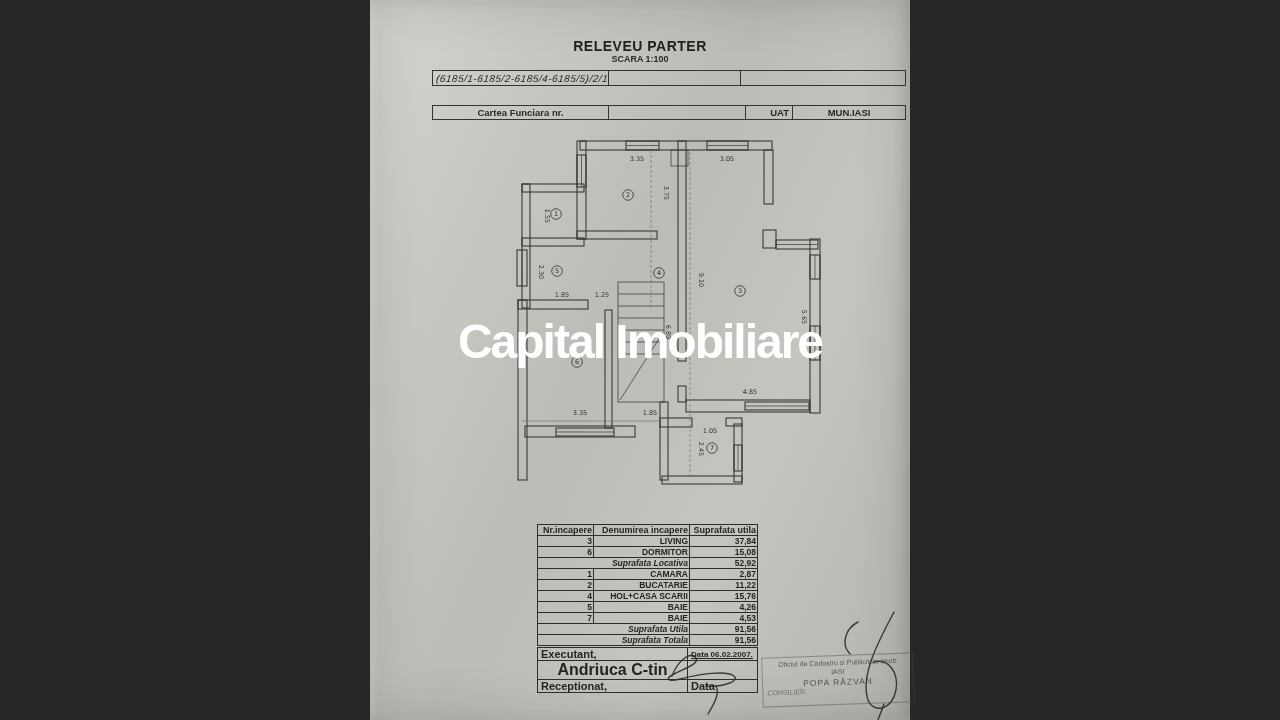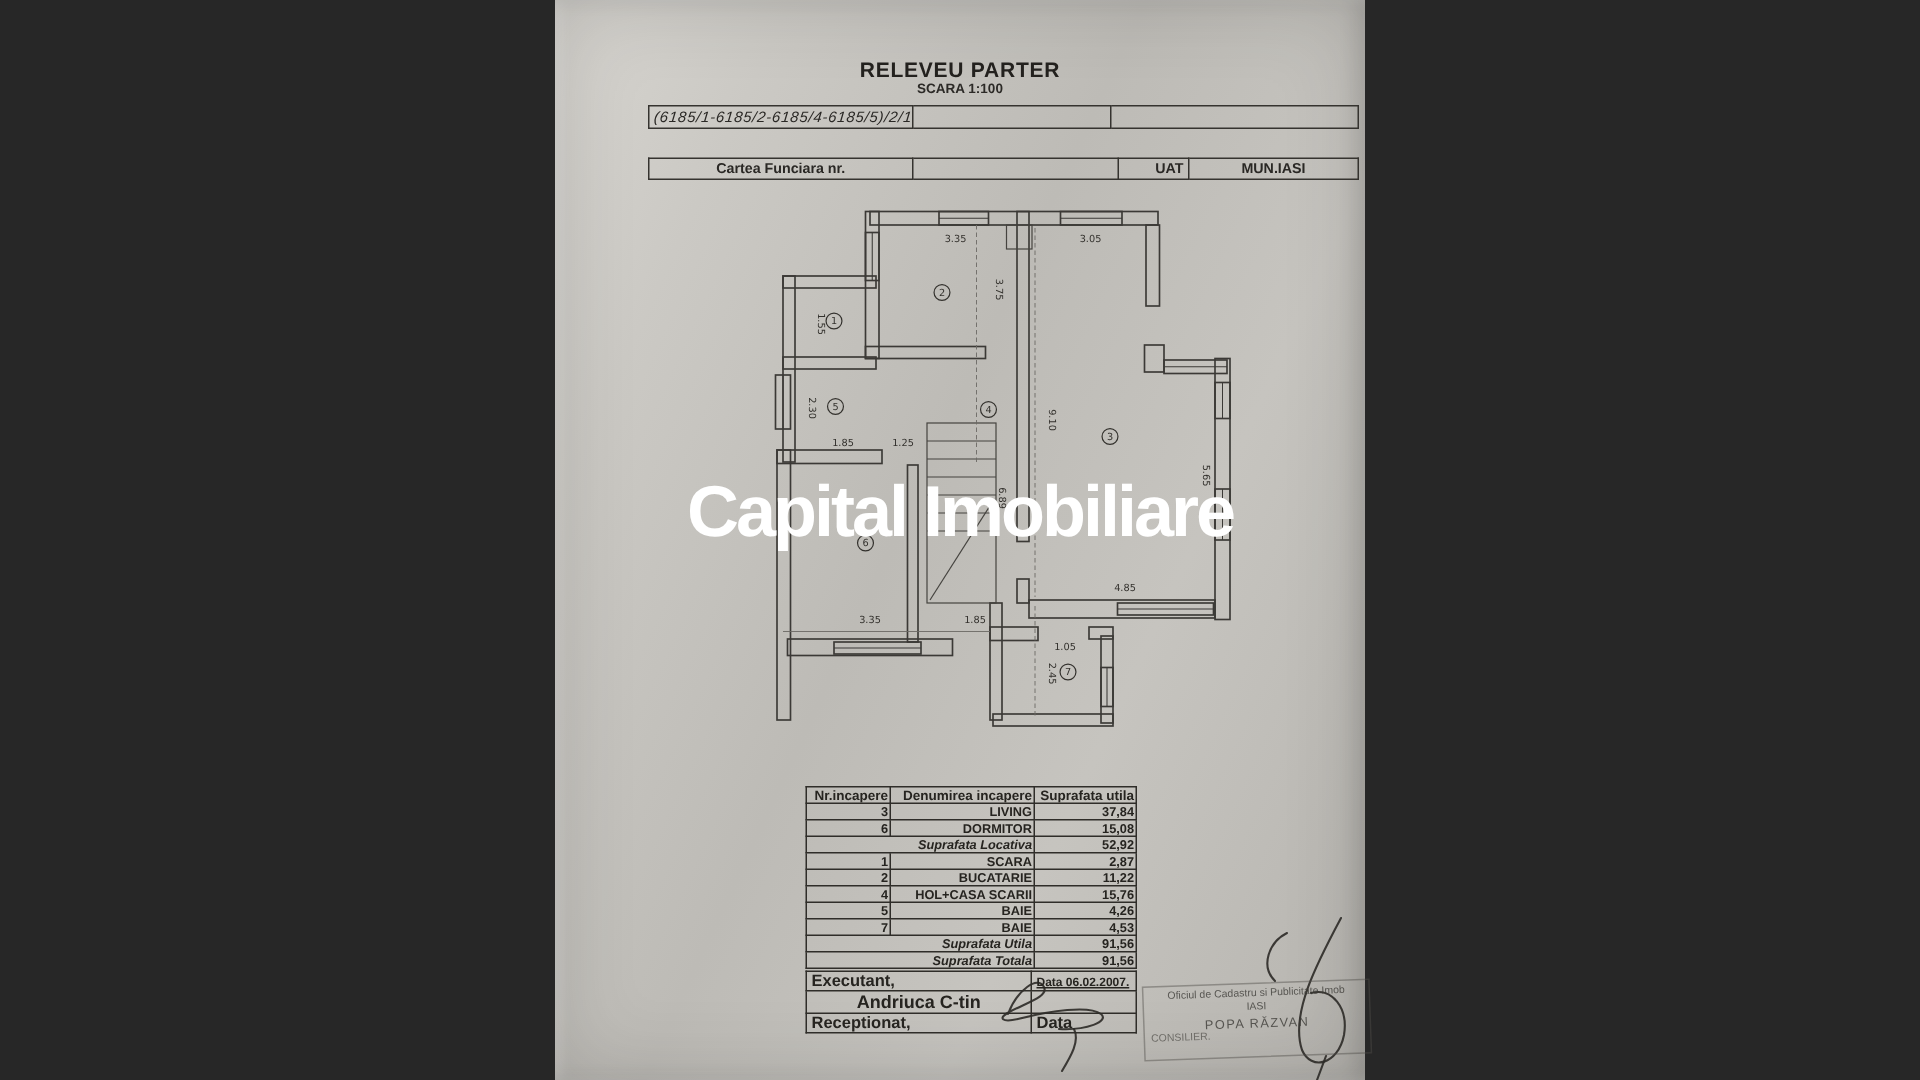--- a/index.html
+++ b/index.html
@@ -237,21 +237,21 @@
           <td class="num">6</td>
           <td class="nm">DORMITOR</td>
           <td class="ar">15,08</td>
         </tr>
         <tr>
           <td class="merged" colspan="2">Suprafata Locativa</td>
           <td class="ar">52,92</td>
         </tr>
         <tr>
           <td class="num">1</td>
-          <td class="nm">SCARA</td>
+          <td class="nm">CAMARA</td>
           <td class="ar">2,87</td>
         </tr>
         <tr>
           <td class="num">2</td>
           <td class="nm">BUCATARIE</td>
           <td class="ar">11,22</td>
         </tr>
         <tr>
           <td class="num">4</td>
           <td class="nm">HOL+CASA SCARII</td>
@@ -282,21 +282,21 @@
     <colgroup>
         <col style="width:150px">
         <col style="width:70px">
       </colgroup>
     <tbody>
         <tr>
       <td>Executant,</td>
       <td class="small">Data  06.02.2007.</td>
     </tr>
     <tr>
-      <td style="text-align:center;font-size:12px;height:12px">Andriuca C-tin</td>
+      <td style="text-align:center;font-size:16px;height:12px">Andriuca C-tin</td>
       <td></td>
     </tr>
     <tr>
       <td>Receptionat,</td>
       <td>Data</td>
     </tr>
   </tbody>
     </table>
 
   <div class="abs stamp">

